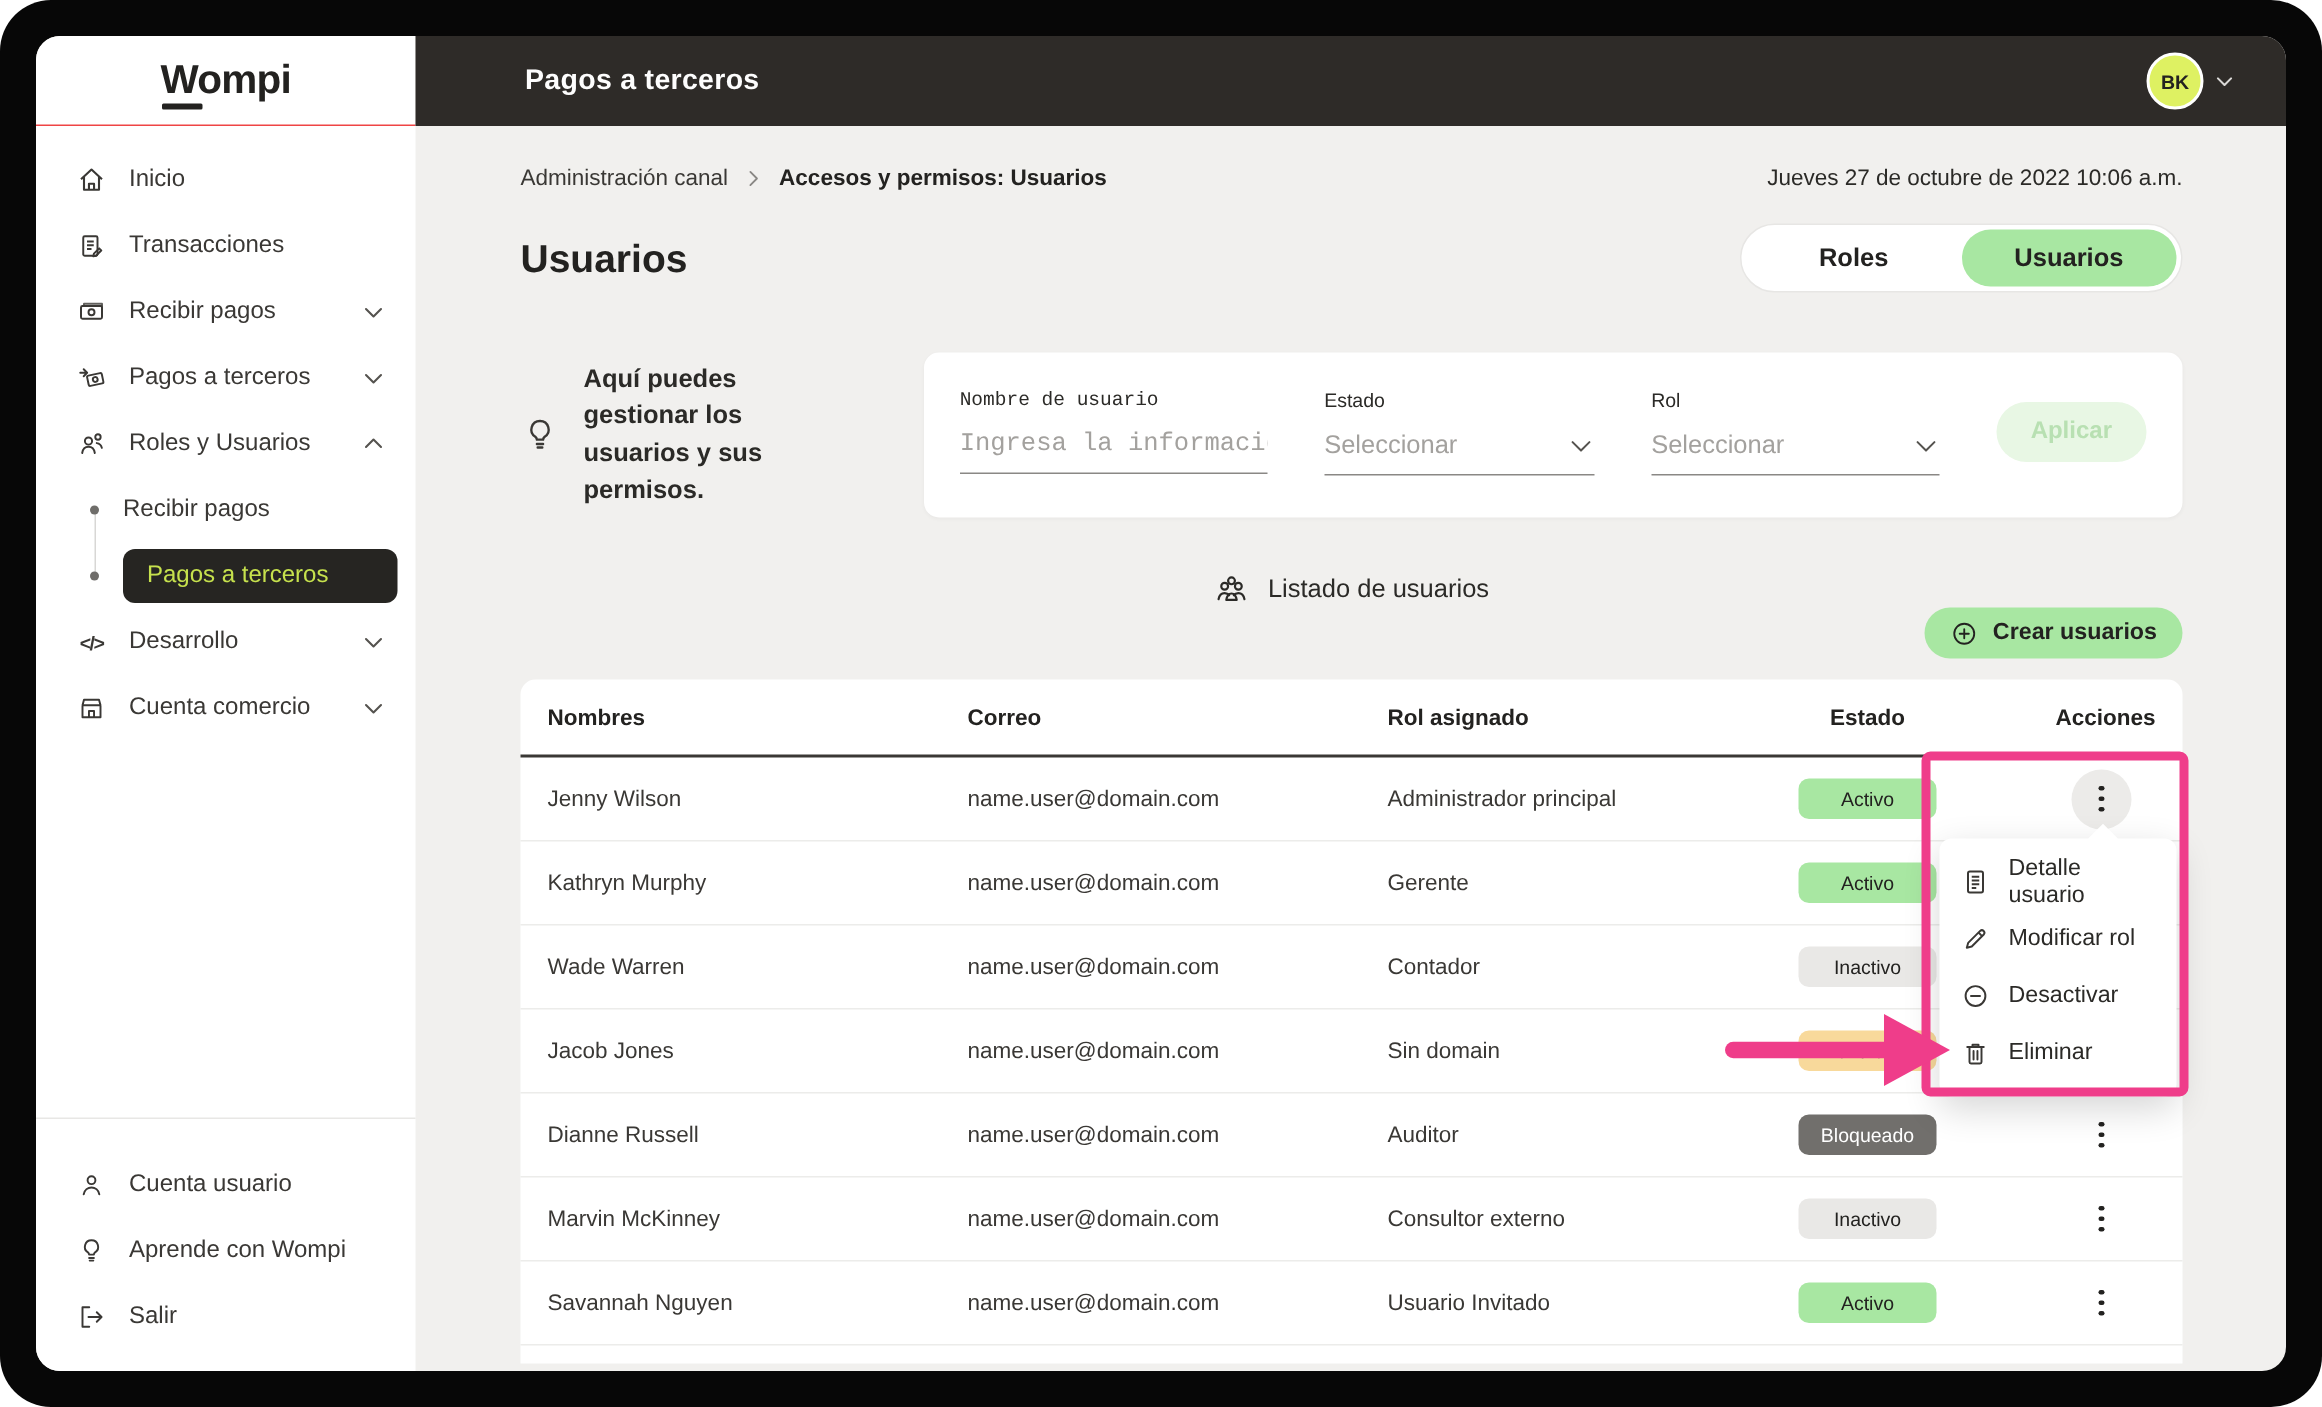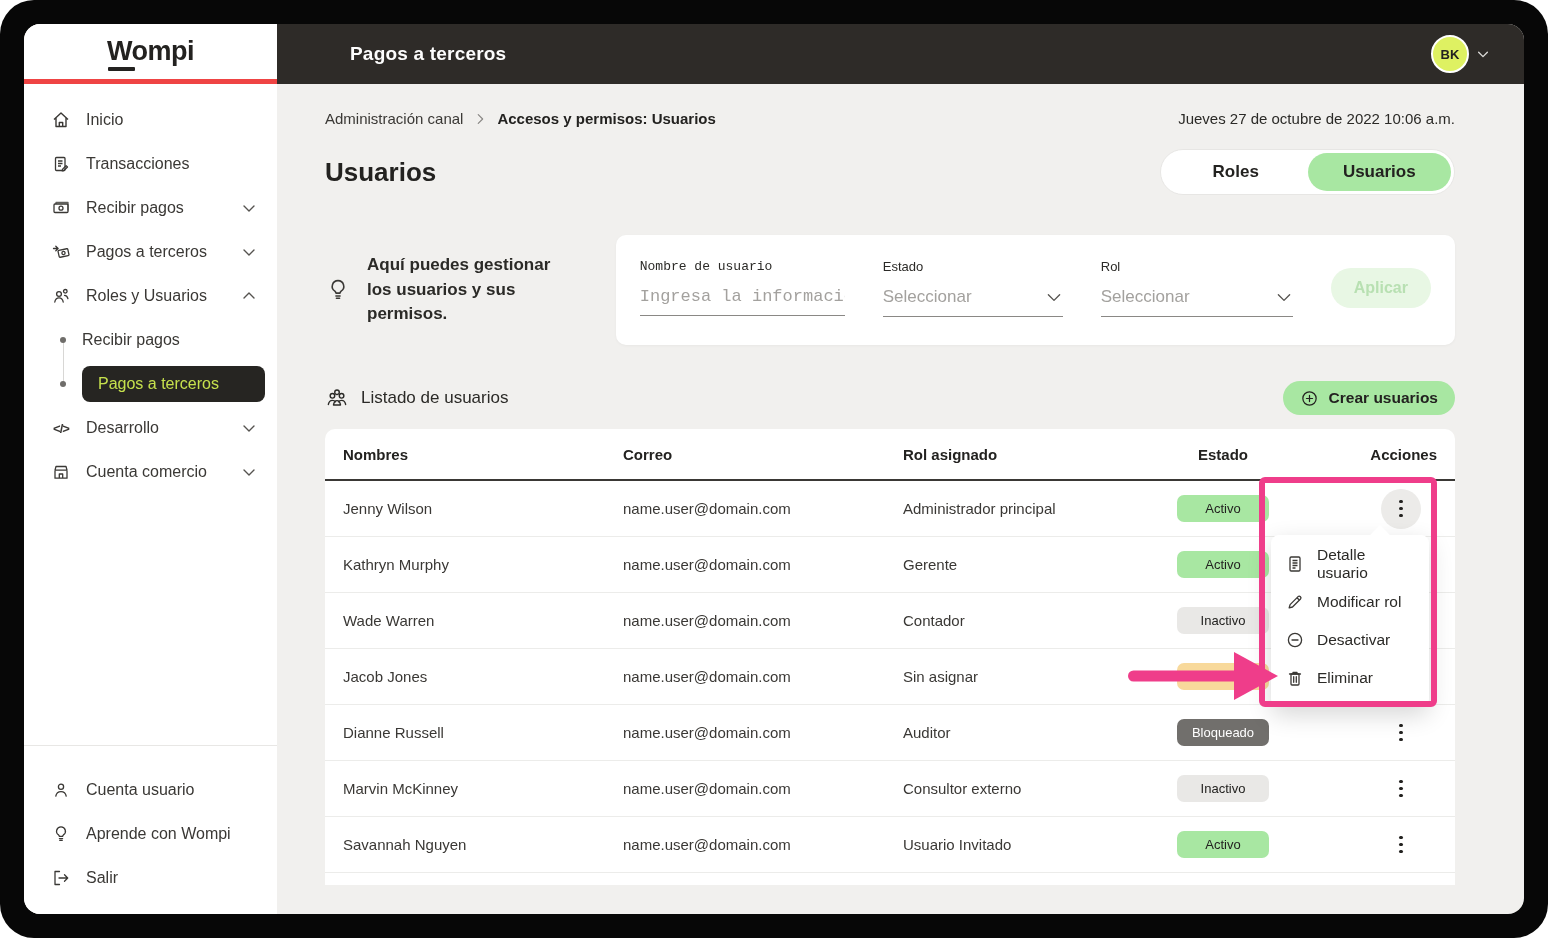--- a/index.html
+++ b/index.html
@@ -10,21 +10,21 @@
     -webkit-font-smoothing:antialiased;
   }
   .frame { position:absolute; inset:0; background:#070707; border-radius:34px; }
   .app {
     position:absolute; left:24px; top:24px; width:1500px; height:890px;
     border-radius:16px; overflow:hidden; background:#f1f0ee; display:flex;
   }
 
   
   .sidebar { width:253px; background:#fff; display:flex; flex-direction:column; flex-shrink:0; }
-  .side-head { height:60px; border-bottom:5px solid #ef4444; display:flex; align-items:center; justify-content:center; flex-shrink:0; }
+  .side-head { height:60px; border-bottom:1px solid #ef4444; display:flex; align-items:center; justify-content:center; flex-shrink:0; }
   .logo { font-size:27px; font-weight:800; color:#232220; letter-spacing:-0.5px; position:relative; }
   .logo::after { content:""; position:absolute; left:1px; bottom:-4px; width:27px; height:4px; background:#232220; border-radius:1px; }
   .nav { padding-top:14px; }
   .nav-item { height:44px; display:flex; align-items:center; gap:14px; padding:0 20px 0 26px; font-size:16px; color:#3a3835; cursor:pointer; }
   .nav-item .ic { width:22px; height:22px; display:flex; align-items:center; justify-content:center; color:#3a3835; flex-shrink:0; }
   .nav-item .code-ic { font-size:13px; font-weight:700; letter-spacing:-1px; }
   .chev { margin-left:auto; color:#55534f; display:flex; }
   .subnav { position:relative; }
   .subnav::before { content:""; position:absolute; left:39px; top:22px; height:44px; width:1px; background:#d8d7d5; }
   .sub-item { display:flex; align-items:center; height:44px; padding-left:36px; font-size:16px; color:#3a3835; cursor:pointer; }
@@ -35,21 +35,21 @@
 
   
   .main { flex:1; display:flex; flex-direction:column; min-width:0; }
   .topbar { height:60px; background:#2e2b28; display:flex; align-items:center; padding:0 34px 0 73px; color:#fff; flex-shrink:0; }
   .topbar-title { font-size:19px; font-weight:600; letter-spacing:.2px; color:#fdfdfd; }
   .avatar-wrap { margin-left:auto; display:flex; align-items:center; gap:7px; cursor:pointer; }
   .avatar { width:38px; height:38px; border-radius:50%; background:#def162; border:2px solid #fff; color:#232220; font-weight:700; font-size:13px; display:flex; align-items:center; justify-content:center; }
   .avatar-chev { color:#d9d8d6; display:flex; }
 
   
-  .content { flex:1; padding:26px 69px 0 48px; position:relative; min-height:0; }
+  .content { flex:1; padding:26px 69px 0 70px; position:relative; min-height:0; }
   .crumbs { display:flex; align-items:center; gap:10px; font-size:15px; color:#3a3835; }
   .crumb.bold { font-weight:700; color:#232220; }
   .crumb-sep { display:flex; color:#8a8885; }
   .datetime { margin-left:auto; font-size:15px; color:#2b2a27; }
 
   .title-row { display:flex; align-items:center; margin-top:22px; }
   .page-title { font-size:26px; font-weight:700; color:#232220; }
   .toggle { margin-left:auto; width:295px; height:46px; background:#fff; border:1px solid #e7e6e4; border-radius:26px; display:flex; align-items:center; padding:3px; }
   .toggle-opt { flex:1; height:100%; display:flex; align-items:center; justify-content:center; font-size:17px; font-weight:600; color:#232220; border-radius:22px; cursor:pointer; background:transparent; border:none; font-family:inherit; }
   .toggle-opt.active { background:#a8e7a2; }
@@ -61,21 +61,21 @@
   .filter-card { flex:1; background:#fff; border-radius:10px; padding:24px 24px 28px; display:flex; gap:38px; box-shadow:0 1px 3px rgba(0,0,0,.04); }
   .field { display:flex; flex-direction:column; }
   .flabel { font-size:13px; color:#2b2a27; margin-bottom:13px; }
   .fcontrol { display:flex; align-items:center; justify-content:space-between; border-bottom:1px solid #8a8885; padding-bottom:9px; font-size:17px; color:#a3a19e; gap:10px; }
   .fcontrol input { border:none; outline:none; font-size:17px; color:#14532d; width:100%; padding:0; font-family:inherit; background:transparent; }
   .fcontrol input::placeholder { color:#a3a19e; }
   .f-name { width:205px;font-family:Liberation Mono, monospace; } .f-estado { width:180px; } .f-rol { width:192px; }
   .fchev { color:#55534f; display:flex; }
   .apply-btn { margin-left:auto; align-self:center; background:#e8f7e4; color:#b8e0b2; font-size:16px; font-weight:600; border:none; border-radius:20px; padding:11px 23px; font-family:inherit; cursor:default; }
 
-  .list-row { display:flex; align-items:center; margin-top:36px; }
+  .list-row { display:flex; align-items:center; margin-top:36px;flex-direction:column; }
   .list-title { display:flex; gap:12px; font-size:17px; color:#2b2a27; align-items:center; }
   .list-title .ic { display:flex; color:#2b2a27; }
   .create-btn { margin-left:auto; display:flex; gap:10px; align-items:center; background:#a8e7a2; border:none; border-radius:17px; height:34px; padding:0 17px; font-size:15.5px; font-weight:600; color:#232220; font-family:inherit; cursor:pointer; }
   .create-btn .ic { display:flex; }
 
   
   .table-card { margin-top:14px; background:#fff; border-radius:10px 10px 0 0; position:relative; padding-bottom:12px; }
   .thead, .trow { display:grid; grid-template-columns:280px 280px 230px 180px 1fr; padding:0 18px; align-items:center; }
   .thead { height:52px; font-size:15px; font-weight:700; color:#232220; border-bottom:2px solid #3a3835; }
   .th.c-estado { text-align:center; }
@@ -376,21 +376,21 @@
         <div class="trow">
           <span class="td">Wade Warren</span>
           <span class="td">name.user@domain.com</span>
           <span class="td">Contador</span>
           <span class="td c-estado"><span class="badge gray">Inactivo</span></span>
           <span class="td c-acciones"></span>
         </div>
         <div class="trow">
           <span class="td">Jacob Jones</span>
           <span class="td">name.user@domain.com</span>
-          <span class="td">Sin asignar</span>
+          <span class="td">Sin domain</span>
           <span class="td c-estado"><span class="badge amber">Pendiente</span></span>
           <span class="td c-acciones"></span>
         </div>
         <div class="trow">
           <span class="td">Dianne Russell</span>
           <span class="td">name.user@domain.com</span>
           <span class="td">Auditor</span>
           <span class="td c-estado"><span class="badge dark">Bloqueado</span></span>
           <span class="td c-acciones">
                 <button class="kebab">

